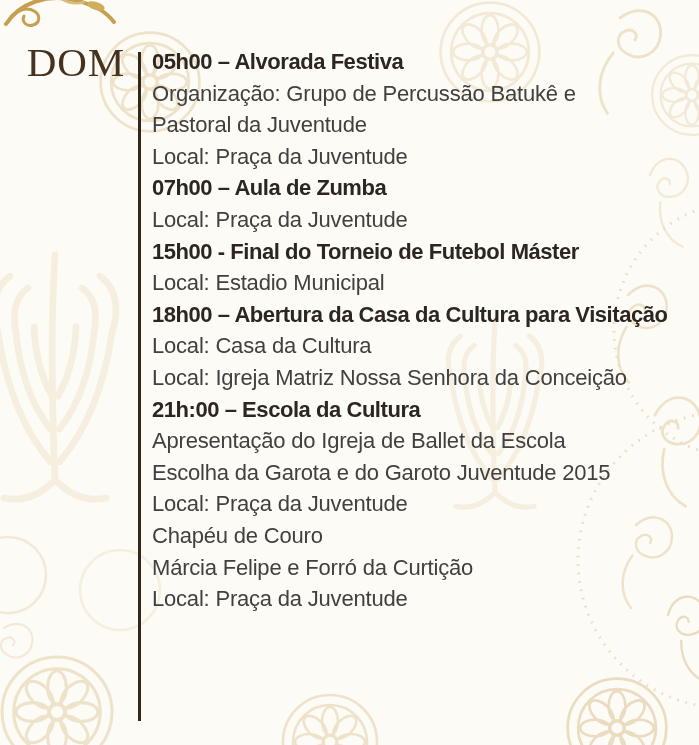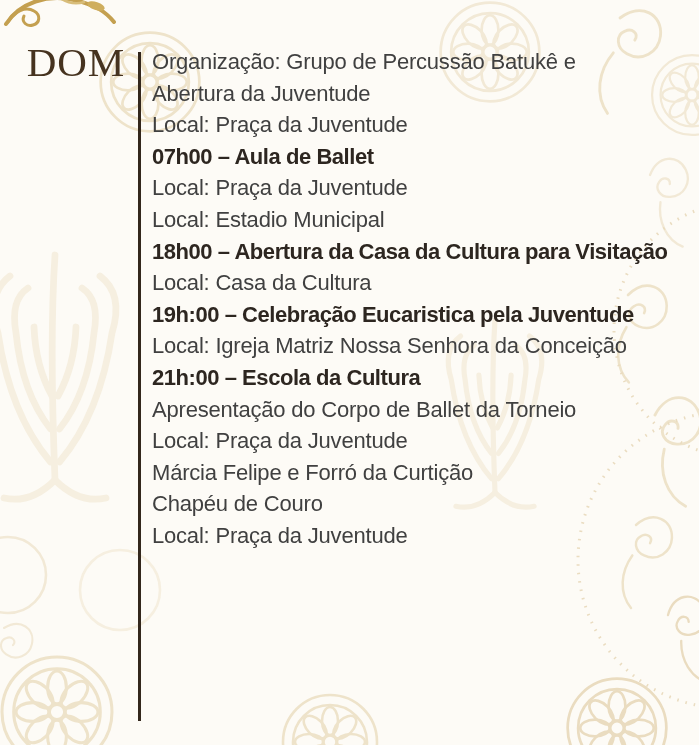--- a/index.html
+++ b/index.html
@@ -106,31 +106,33 @@
     </g>
   </svg>
 
   <div class="day-col">
     <div class="day-label">DOM</div>
   </div>
 
   <div class="divider"></div>
 
   <div class="events">
+      <div class="line bold">05h00 – Alvorada Festiva</div>
       <div class="line">Organização: Grupo de Percussão Batukê e</div>
-      <div class="line">Abertura da Juventude</div>
+      <div class="line">Pastoral da Juventude</div>
       <div class="line">Local: Praça da Juventude</div>
-      <div class="line bold">07h00 – Aula de Ballet</div>
+      <div class="line bold">07h00 – Aula de Zumba</div>
       <div class="line">Local: Praça da Juventude</div>
+      <div class="line bold">15h00 - Final do Torneio de Futebol Máster</div>
       <div class="line">Local: Estadio Municipal</div>
       <div class="line bold">18h00 – Abertura da Casa da Cultura para Visitação</div>
       <div class="line">Local: Casa da Cultura</div>
-      <div class="line bold">19h:00 – Celebração Eucaristica pela Juventude</div>
       <div class="line">Local: Igreja Matriz Nossa Senhora da Conceição</div>
       <div class="line bold">21h:00 – Escola da Cultura</div>
-      <div class="line">Apresentação do Corpo de Ballet da Torneio</div>
+      <div class="line">Apresentação do Igreja de Ballet da Escola</div>
+      <div class="line">Escolha da Garota e do Garoto Juventude 2015</div>
       <div class="line">Local: Praça da Juventude</div>
+      <div class="line">Chapéu de Couro</div>
       <div class="line">Márcia Felipe e Forró da Curtição</div>
-      <div class="line">Chapéu de Couro</div>
       <div class="line">Local: Praça da Juventude</div>
     </div>
 
 </div>
 
 </body></html>

